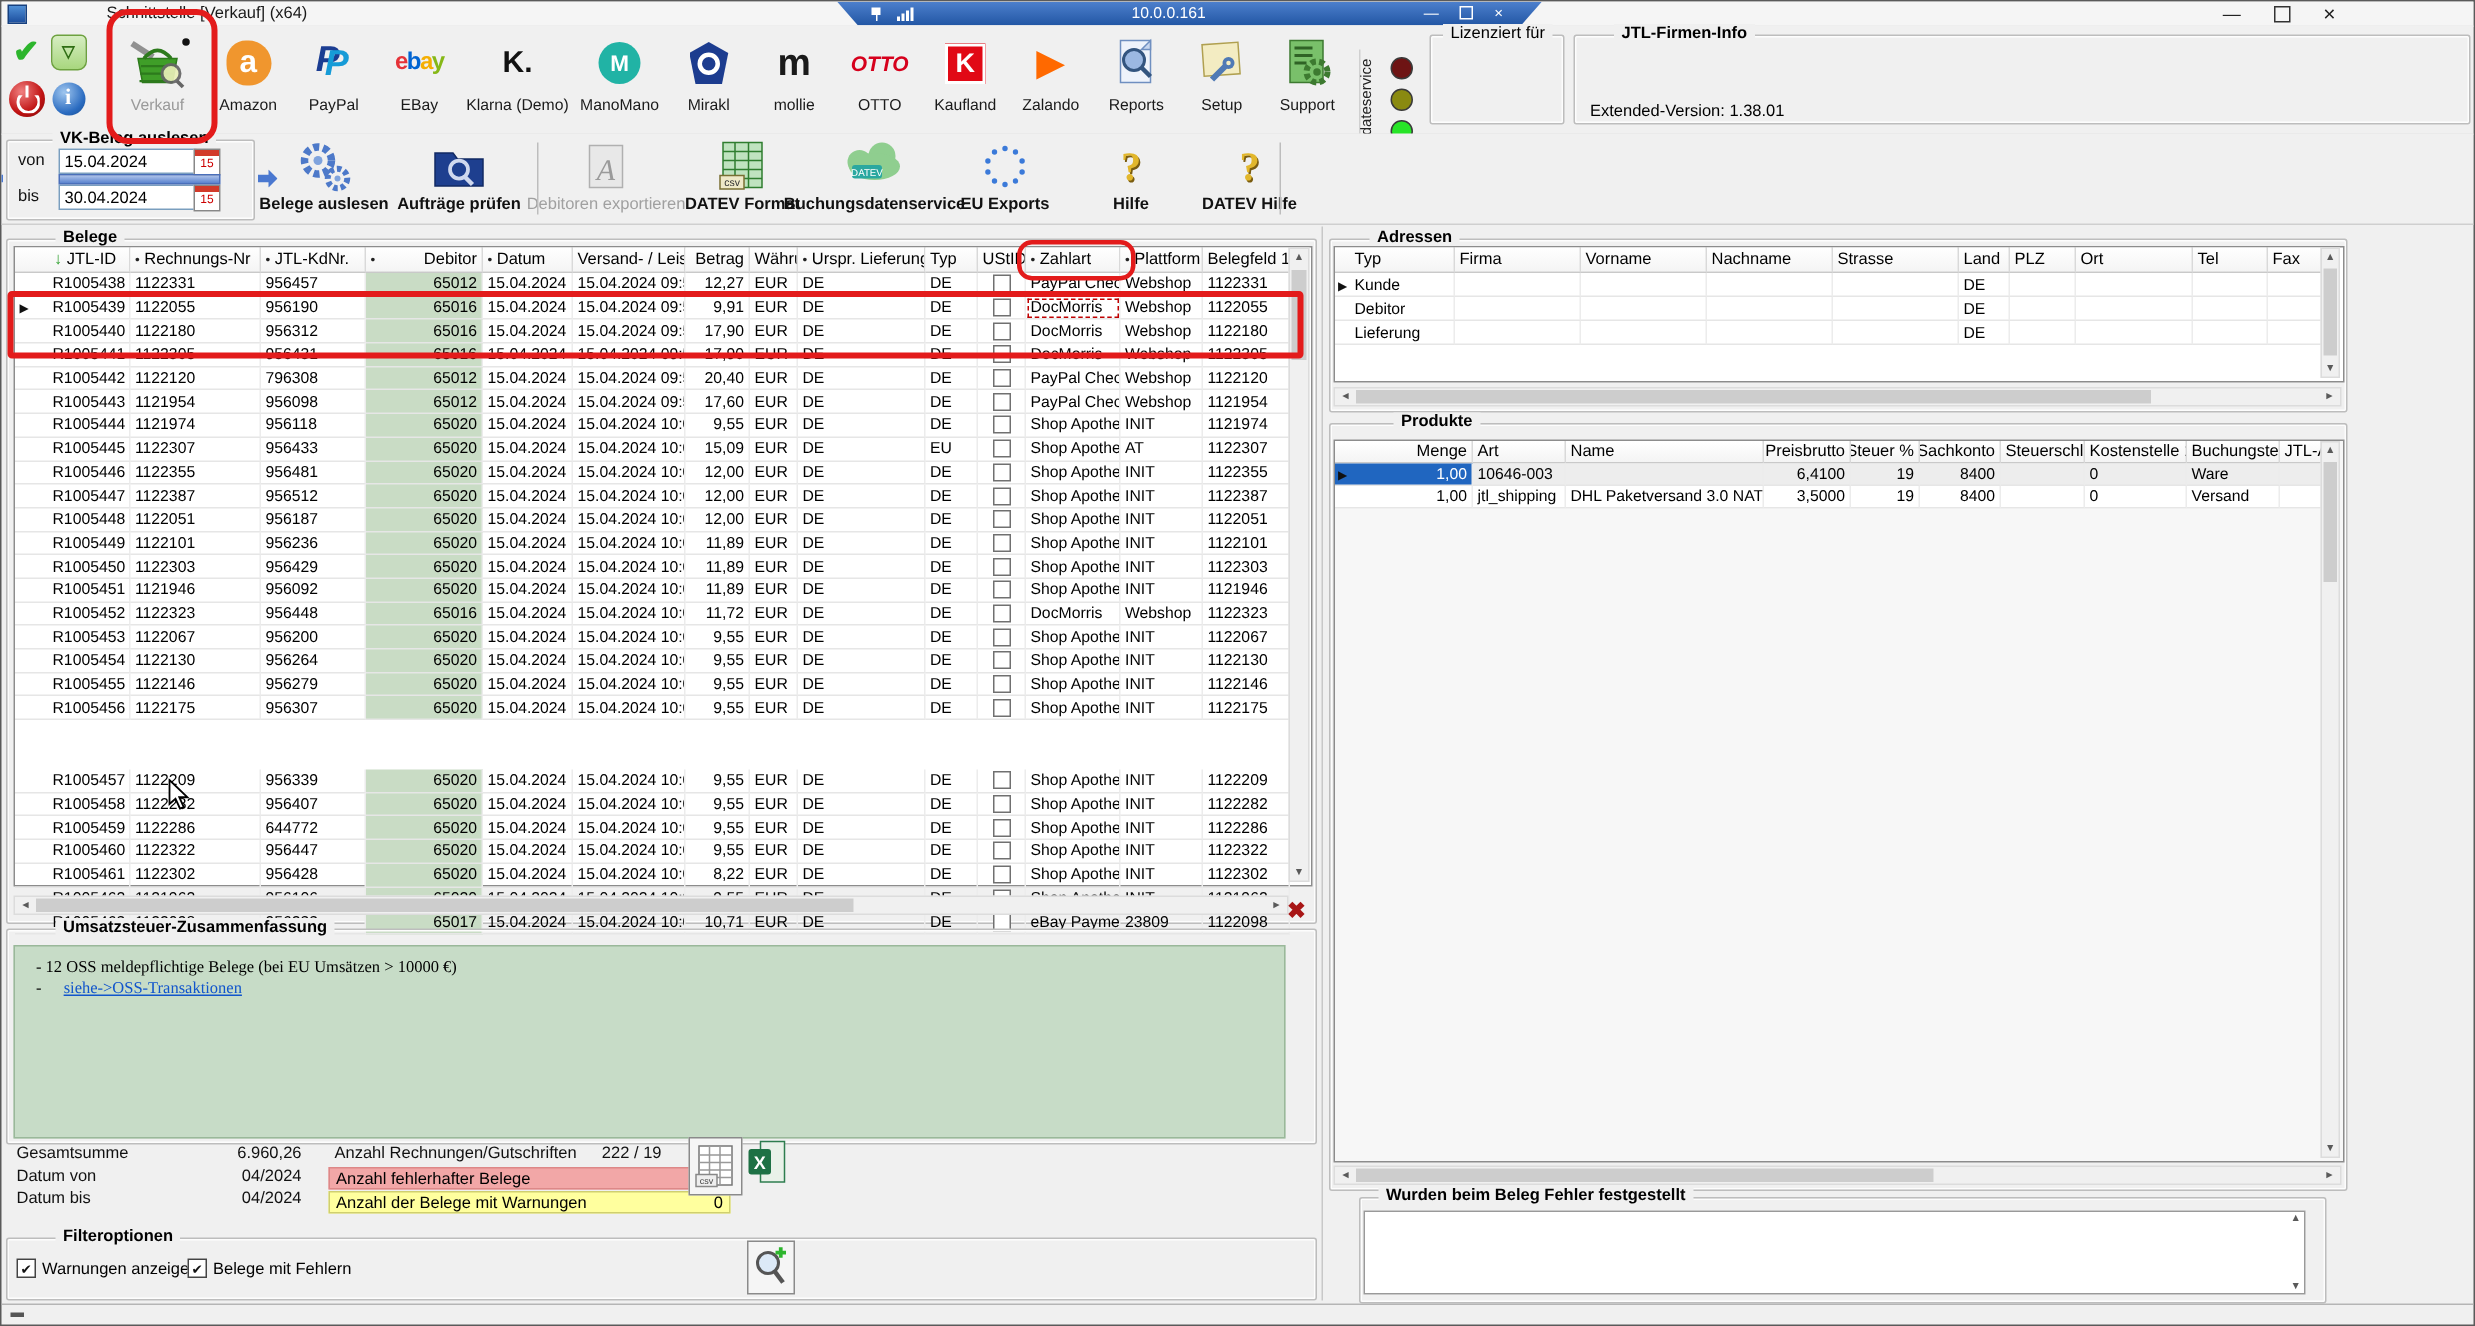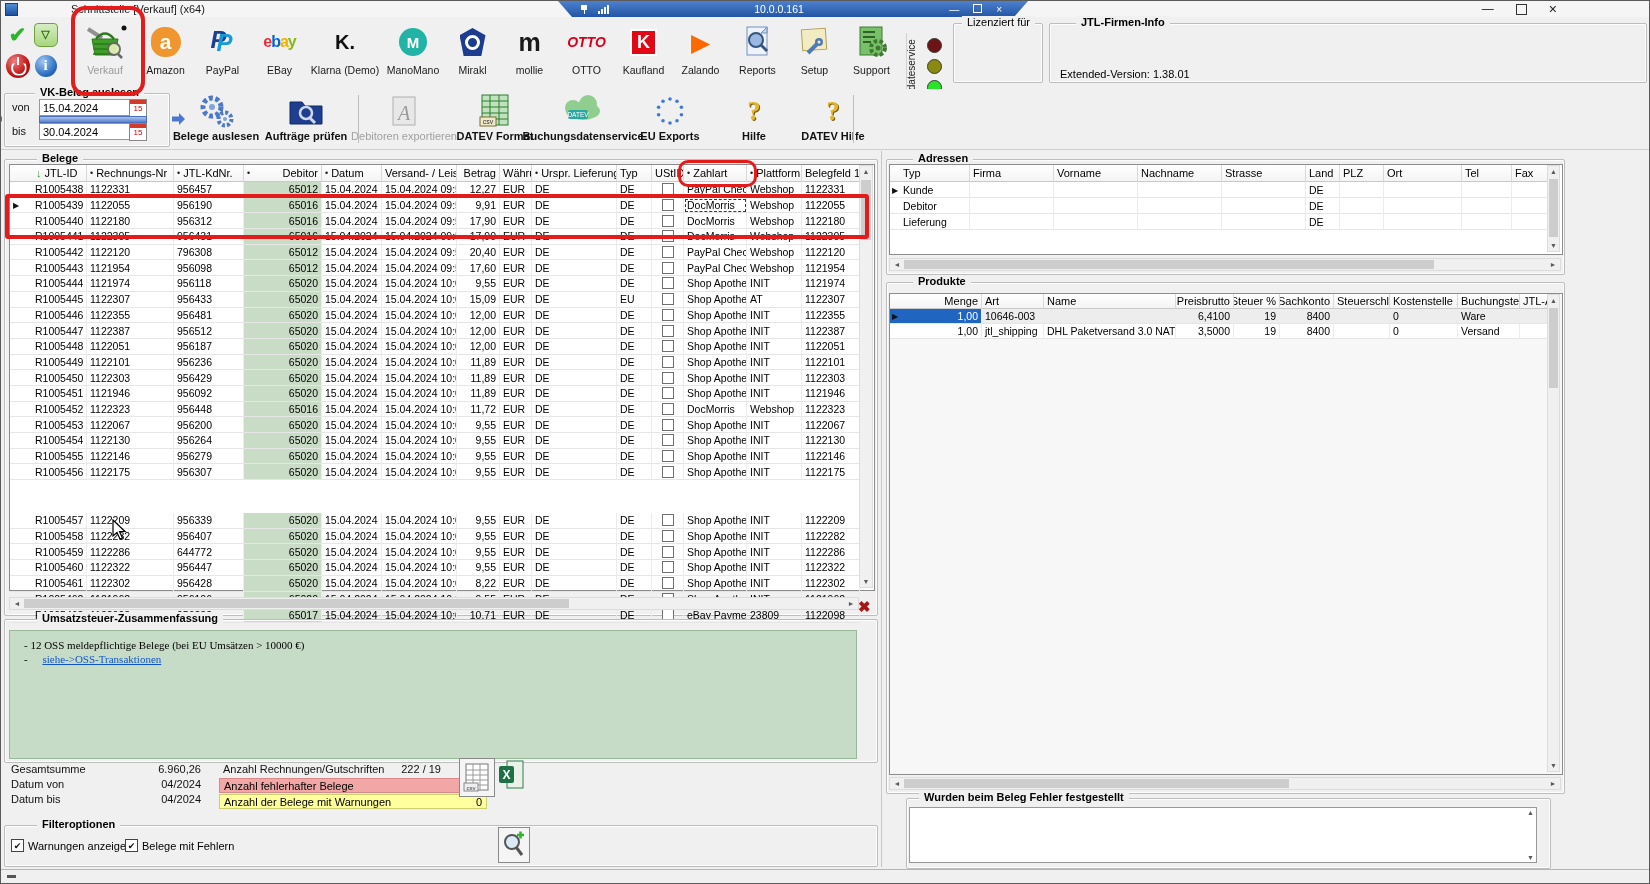--- a/index.html
+++ b/index.html
@@ -1766,21 +1766,21 @@
     <div class="sb-thumb" style="left:1px;top:13px;width:9px;height:58px;"></div>
     <span class="sb-ar" style="bottom:0;">▼</span>
   </div>
   <div class="sb" style="left:888px;top:257px;width:672px;height:13px;">
     <span class="sb-ar" style="left:2px;width:10px;line-height:11px;">◄</span>
     <div class="sb-thumb" style="left:14px;top:1px;width:530px;height:9px;"></div>
     <span class="sb-ar" style="left:auto;right:2px;width:10px;line-height:11px;">►</span>
   </div>
 
   <div class="gbox" style="left:885px;top:281px;width:677px;height:510px;">
-    <span class="glabel" style="left:26px;">Produkte</span>
+    <span class="glabel" style="left:42px;">Produkte</span>
   </div>
   <div class="twrap" style="left:888px;top:292px;width:672px;height:480px;background:#f7f7f7;" id="produkte-table">
       <div class="trow">
         <div class="th ar" style="width: 92px; height: 15px;">
           <span>Menge</span>
         </div>
         <div class="th" style="width: 62px; height: 15px;">
           <span>Art</span>
         </div>
         <div class="th" style="width: 132px; height: 15px;">

